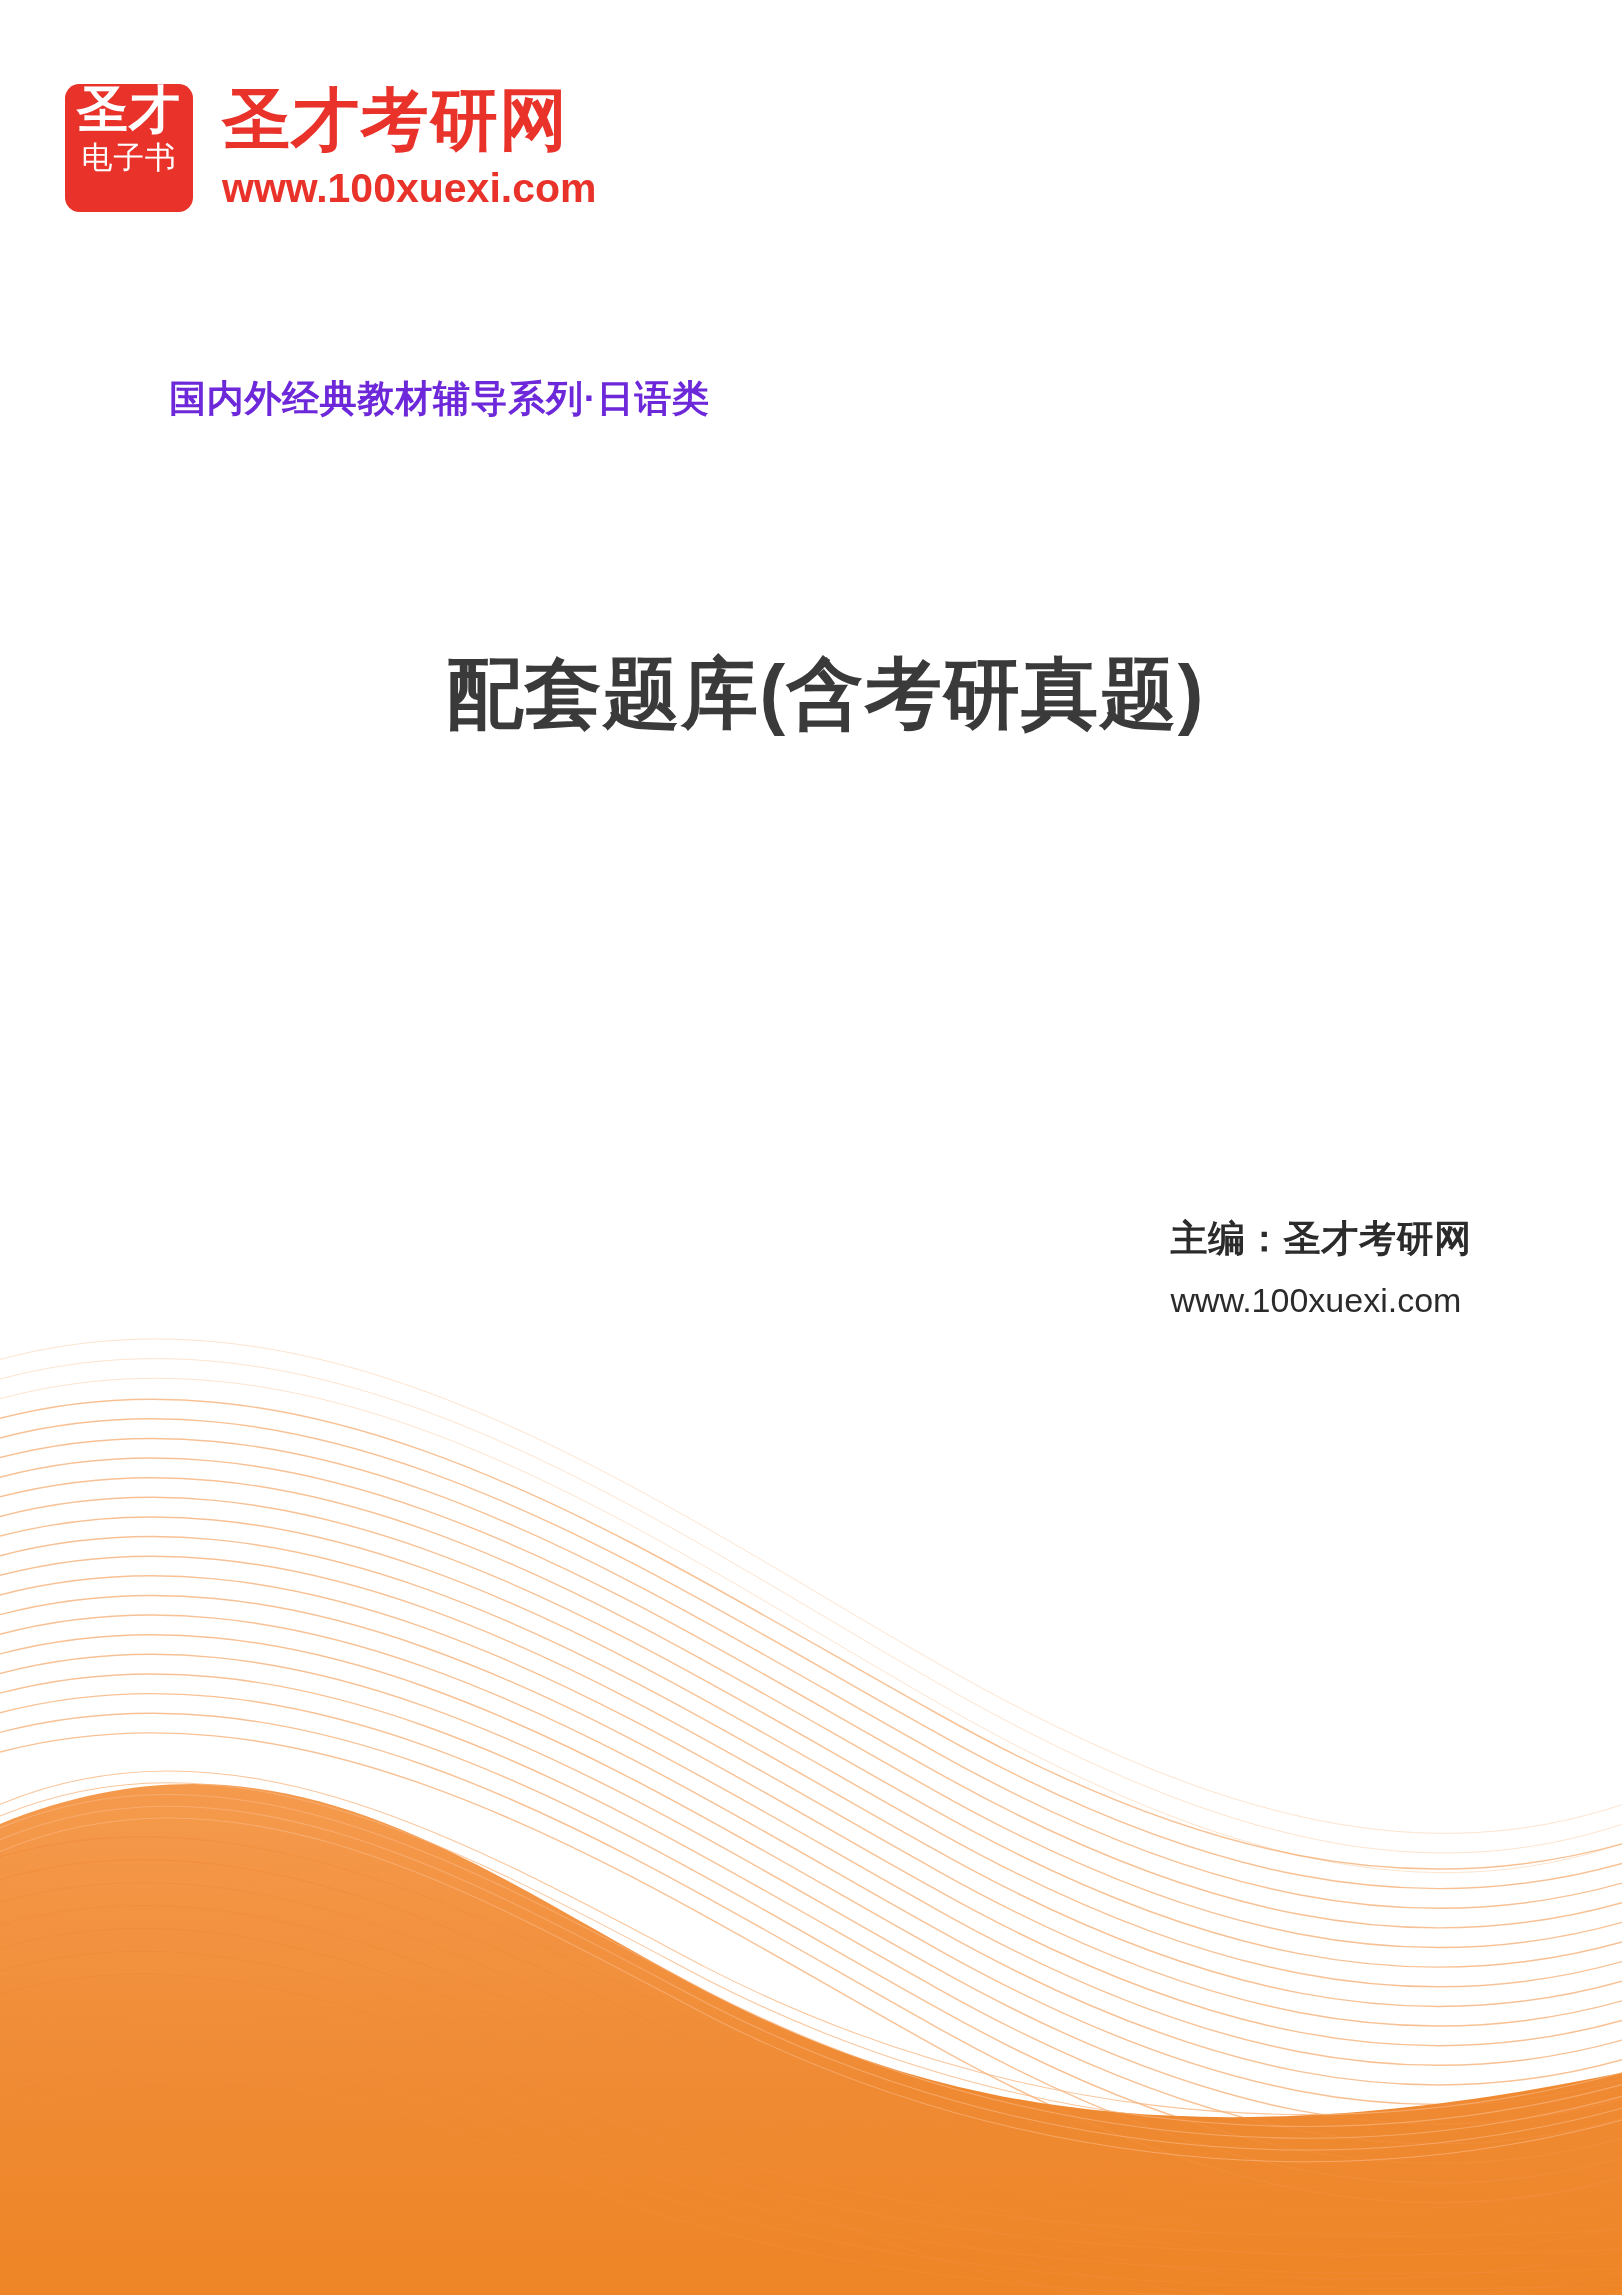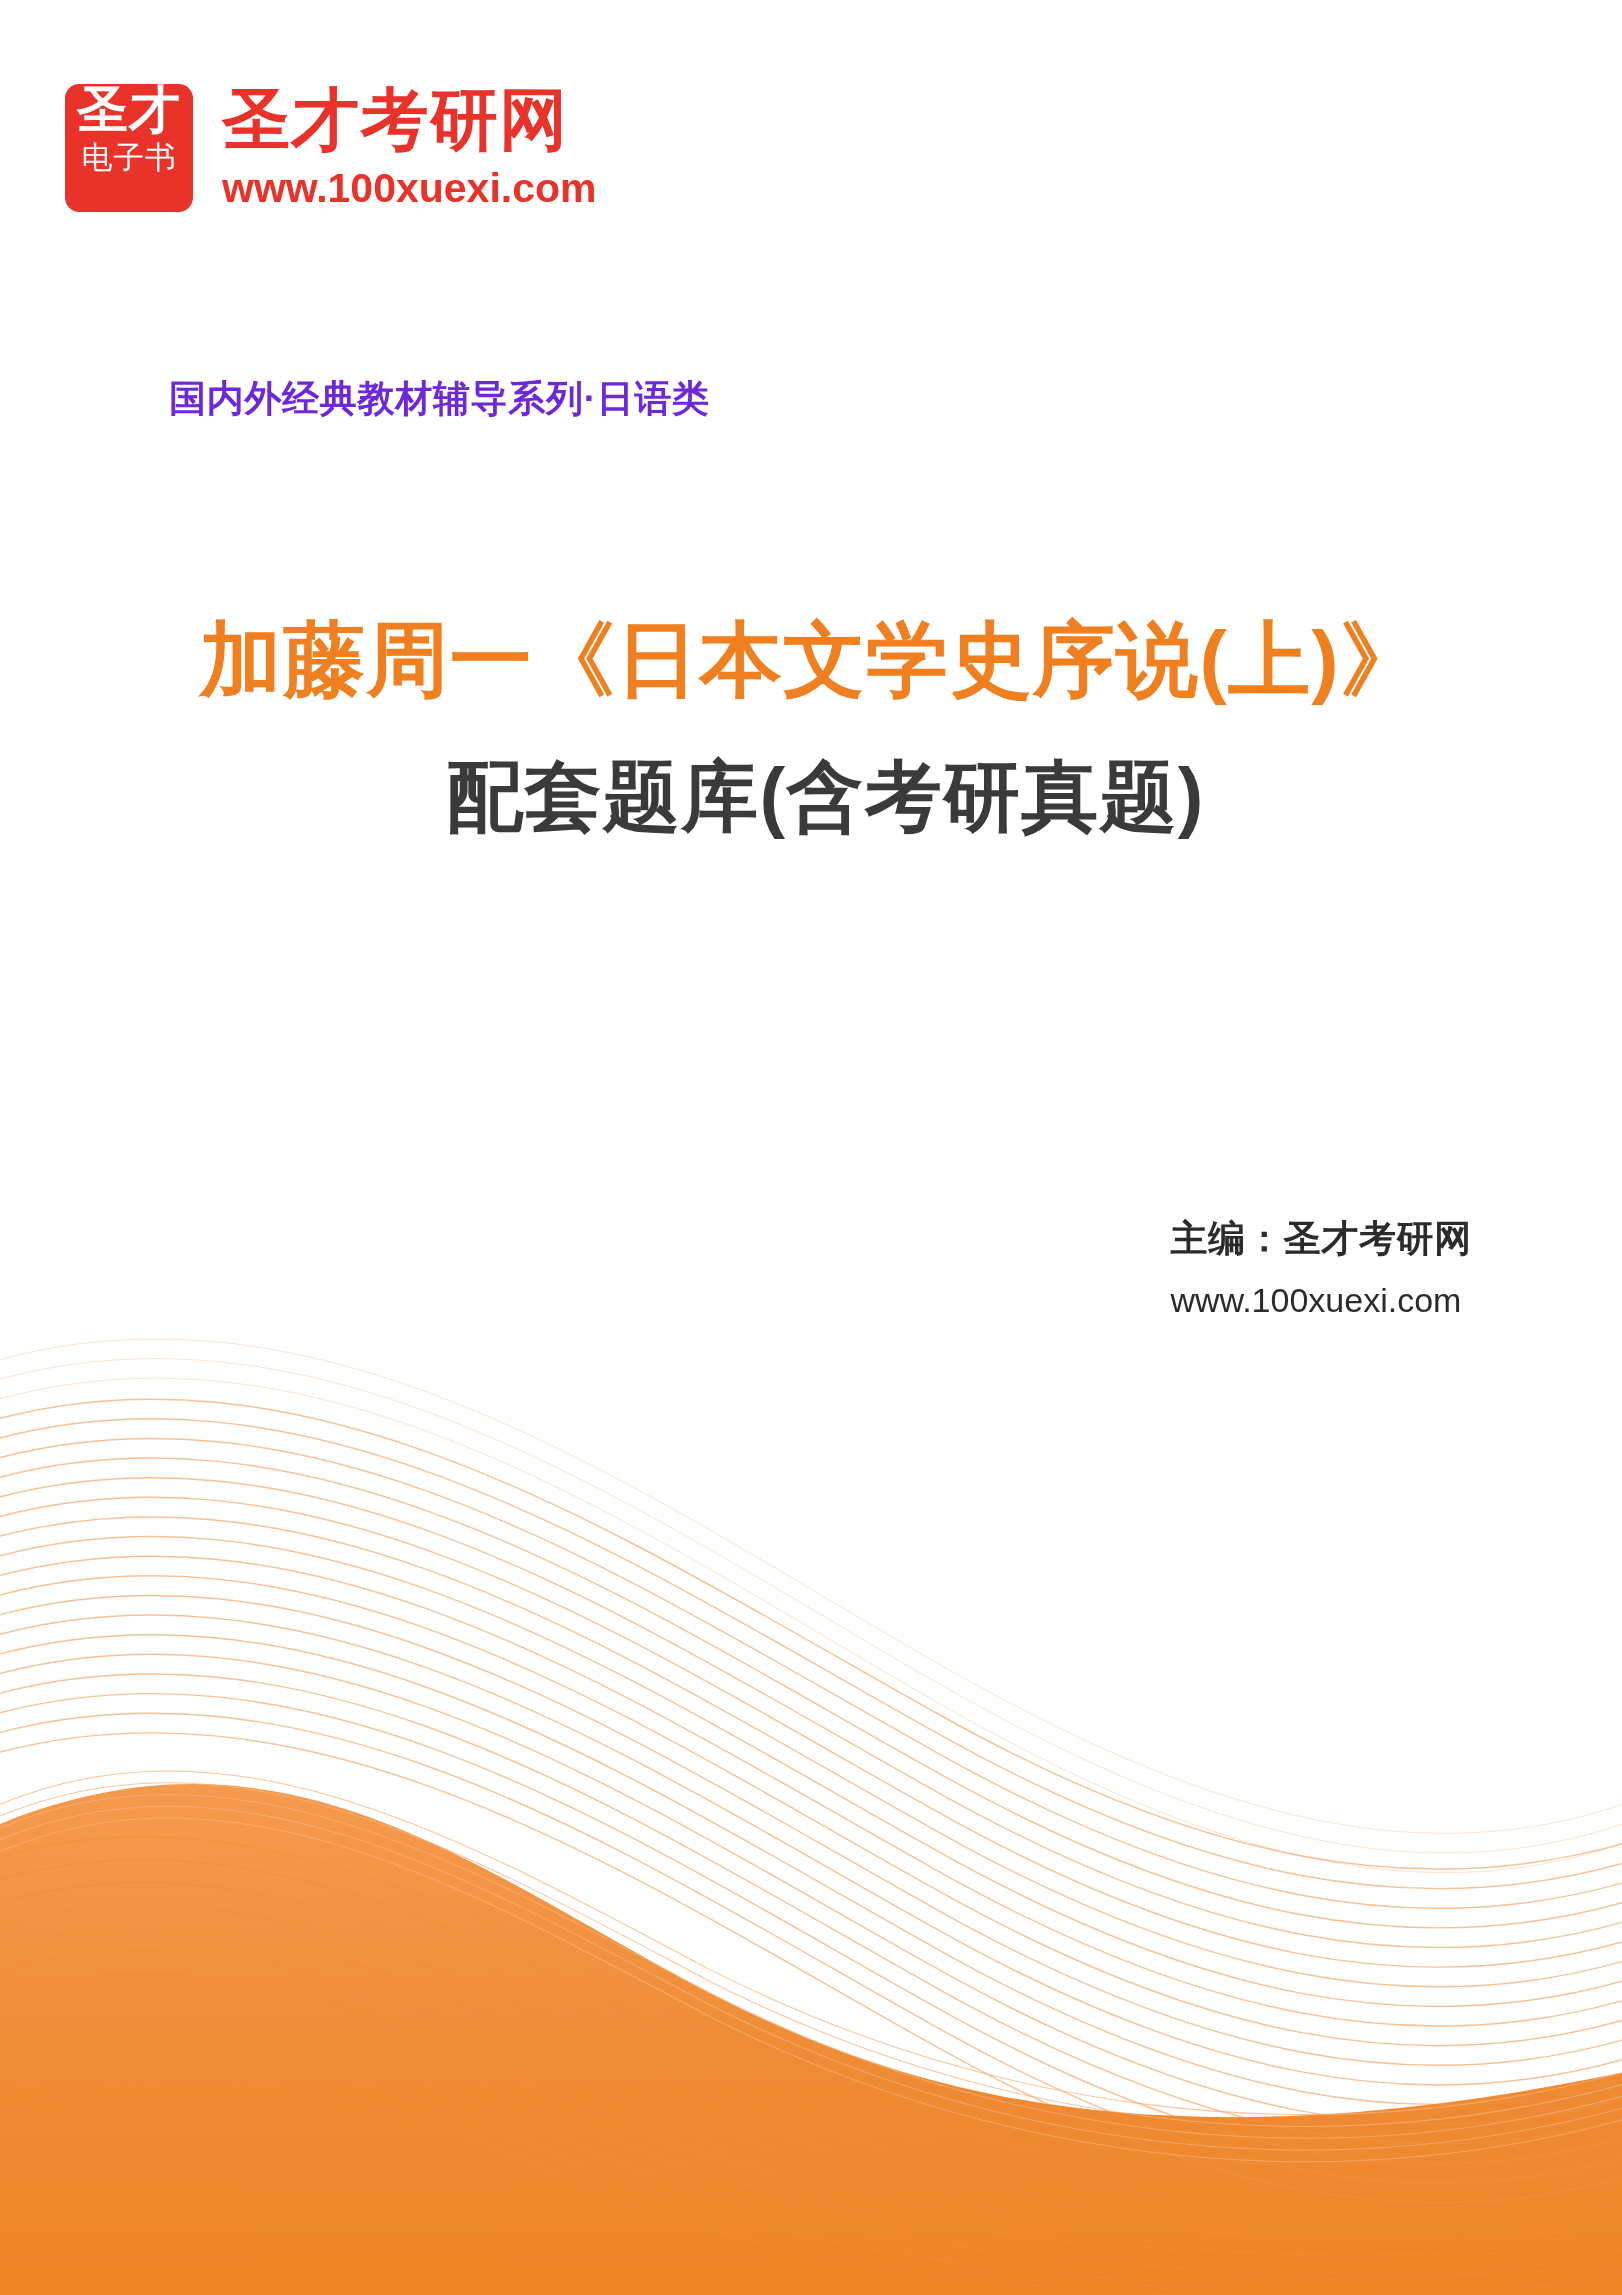--- a/index.html
+++ b/index.html
@@ -240,21 +240,20 @@
     </div>
     <div class="logo-text">
       <div class="lt-main">圣才考研网</div>
       <div class="lt-url">www.100xuexi.com</div>
     </div>
   </div>
 
   <div class="series-line">国内外经典教材辅导系列·日语类</div>
 
   <div class="title-block">
-    <div class="title-line-1">加藤周一《日本文学史序说(上)》</div>
     <div class="title-line-2">配套题库(含考研真题)</div>
   </div>
 
   <div class="editor-block">
     <div class="editor-name">主编：圣才考研网</div>
     <div class="editor-url">www.100xuexi.com</div>
   </div>
 
 </div>
 

